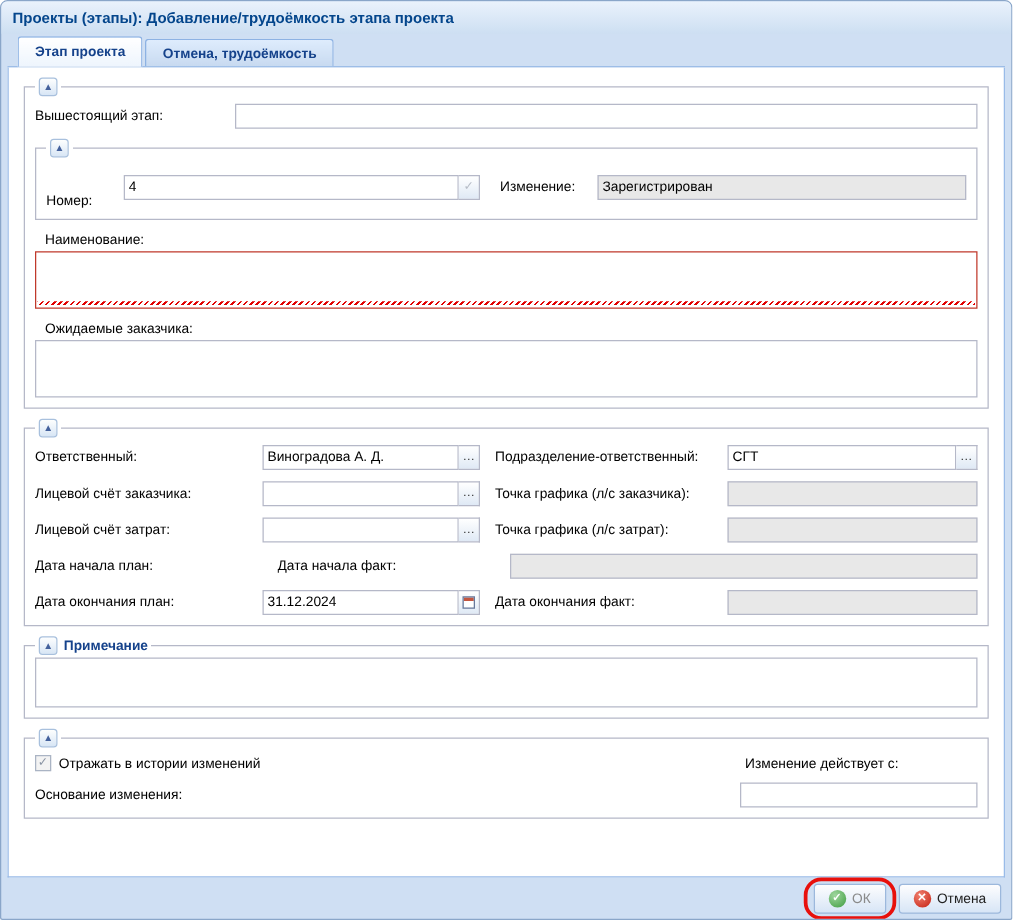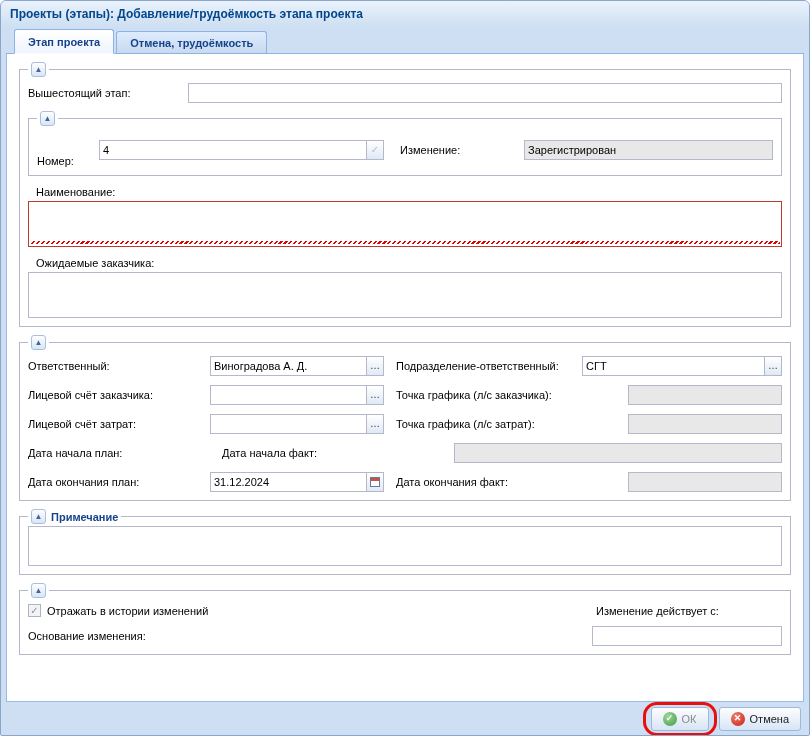--- a/index.html
+++ b/index.html
@@ -48,21 +48,21 @@
   .row.first{ margin-top:4px; }
   .lbl{ color:#000; white-space:nowrap; overflow:hidden; }
   .lbl-top{ display:block; margin:10px 8px 3px; }
 
   .field{ display:flex; align-items:stretch; min-width:0; }
   .grow{ flex:1; }
   .txt{
     height:20px; border:1px solid #b5b8c8; background:#fff; color:#000;
     font:inherit; padding:0 3px; min-width:0; width:100%;
   }
-  .txt.ro, .txt.dis{ background:#e8e8e8;margin-left:46px; }
+  .txt.ro, .txt.dis{ background:#e8e8e8; }
   .trigger{
     flex:0 0 17px; width:17px; height:20px; border:1px solid #b5b8c8; border-left:none;
     background:linear-gradient(#ffffff,#dfe9f5);
     display:flex; align-items:center; justify-content:center;
     font-size:10px; line-height:1; color:#333; cursor:pointer; padding:0;
   }
   .trigger .chk-glyph{ color:#b6bcc6; font-size:10px; }
   .cal{
     width:10px; height:10px; border:1px solid #68789a;
     background:linear-gradient(#c3553f 0 3px, #ffffff 3px);

